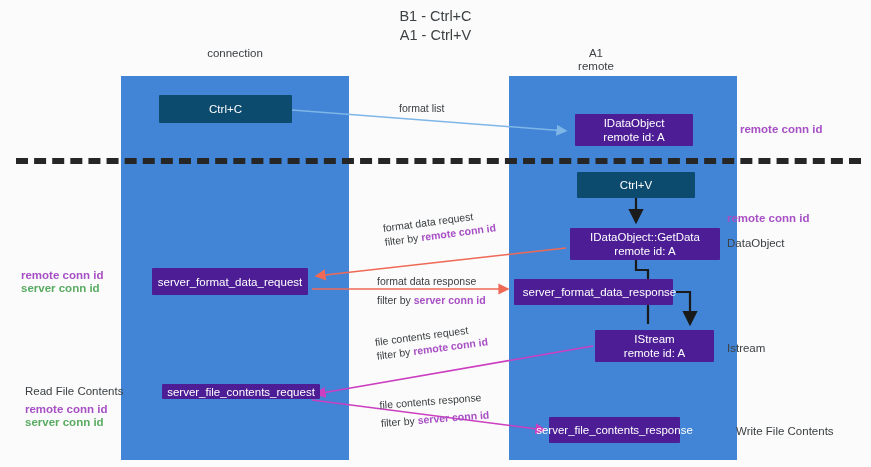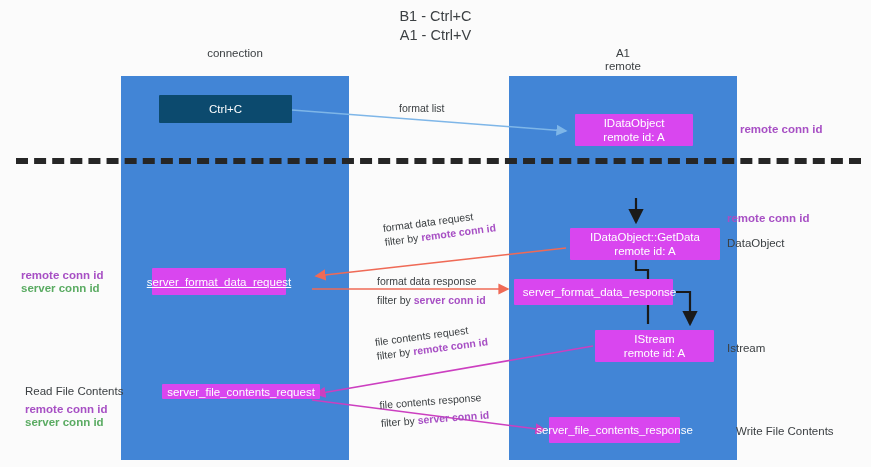--- a/index.html
+++ b/index.html
@@ -35,21 +35,21 @@
 
   
   .col-head {
     position: absolute;
     text-align: center;
     font-size: 11.5px;
     color: #3c4043;
     line-height: 13px;
   }
   #head-b1 { left: 121px; top: 47px; width: 228px; }
-  #head-a1 { left: 509px; top: 47px; width: 228px; }
+  #head-a1 { left: 482px; top: 47px; width: 228px; }
 
   
   .lane {
     position: absolute;
     top: 76px;
     height: 384px;
     background: #4285d6;
   }
   #lane-b1 { left: 121px; width: 228px; }
   #lane-a1 { left: 509px; width: 228px; }
@@ -73,27 +73,27 @@
     align-items: center;
     justify-content: center;
     color: #ffffff;
     font-size: 11.5px;
     line-height: 14px;
     text-align: center;
     border-radius: 1px;
     z-index: 6;
   }
   .node.green { background: #0c4a6e; }
-  .node.orange { background: #d946ef; }
+  .node.orange { background: #4c1d95; }
 
   #node-ctrlc   { left: 159px; top: 95px;  width: 133px; height: 28px; }
   #node-idataobj{ left: 575px; top: 114px; width: 118px; height: 32px; }
   #node-ctrlv   { left: 577px; top: 172px; width: 118px; height: 26px; }
   #node-getdata { left: 570px; top: 228px; width: 150px; height: 32px; }
-  #node-sfdreq  { left: 152px; top: 268px; width: 134px; height: 27px; text-decoration: underline; }
+  #node-sfdreq  { left: 152px; top: 268px; width: 156px; height: 27px; }
   #node-sfdresp { left: 514px; top: 279px; width: 159px; height: 26px; padding-left: 12px; }
   #node-istream { left: 595px; top: 330px; width: 119px; height: 32px; }
   #node-sfcreq  { left: 162px; top: 384px; width: 158px; height: 15px; }
   #node-sfcresp { left: 549px; top: 417px; width: 131px; height: 26px; }
 
   
   .side-label {
     position: absolute;
     font-size: 11.5px;
     line-height: 14px;
@@ -213,20 +213,23 @@
 
   <div class="node green" id="node-ctrlc">
     <span>Ctrl+C</span>
   </div>
 
   <div class="node orange" id="node-idataobj">
     <span>IDataObject</span>
     <span>remote id: A</span>
   </div>
 
+  <div class="node green" id="node-ctrlv">
+    <span>Ctrl+V</span>
+  </div>
 
   <div class="node orange" id="node-getdata">
     <span>IDataObject::GetData</span>
     <span>remote id: A</span>
   </div>
 
   <div class="node orange" id="node-sfdreq">
     <span>server_format_data_request</span>
   </div>
 

